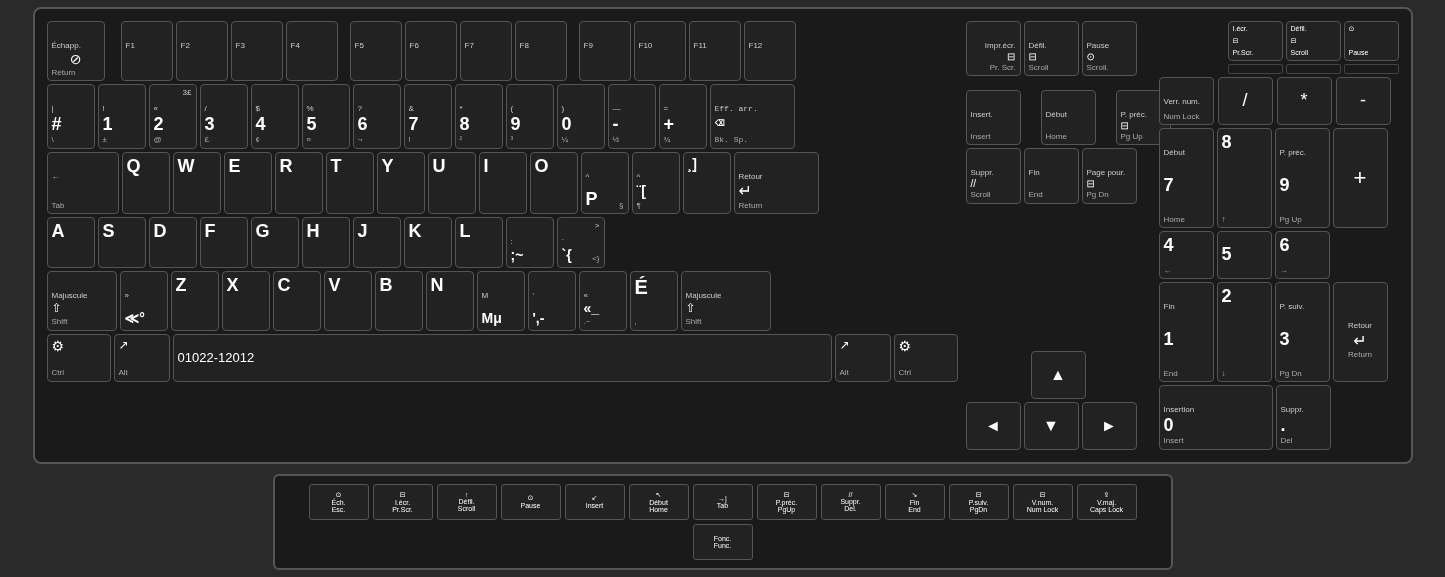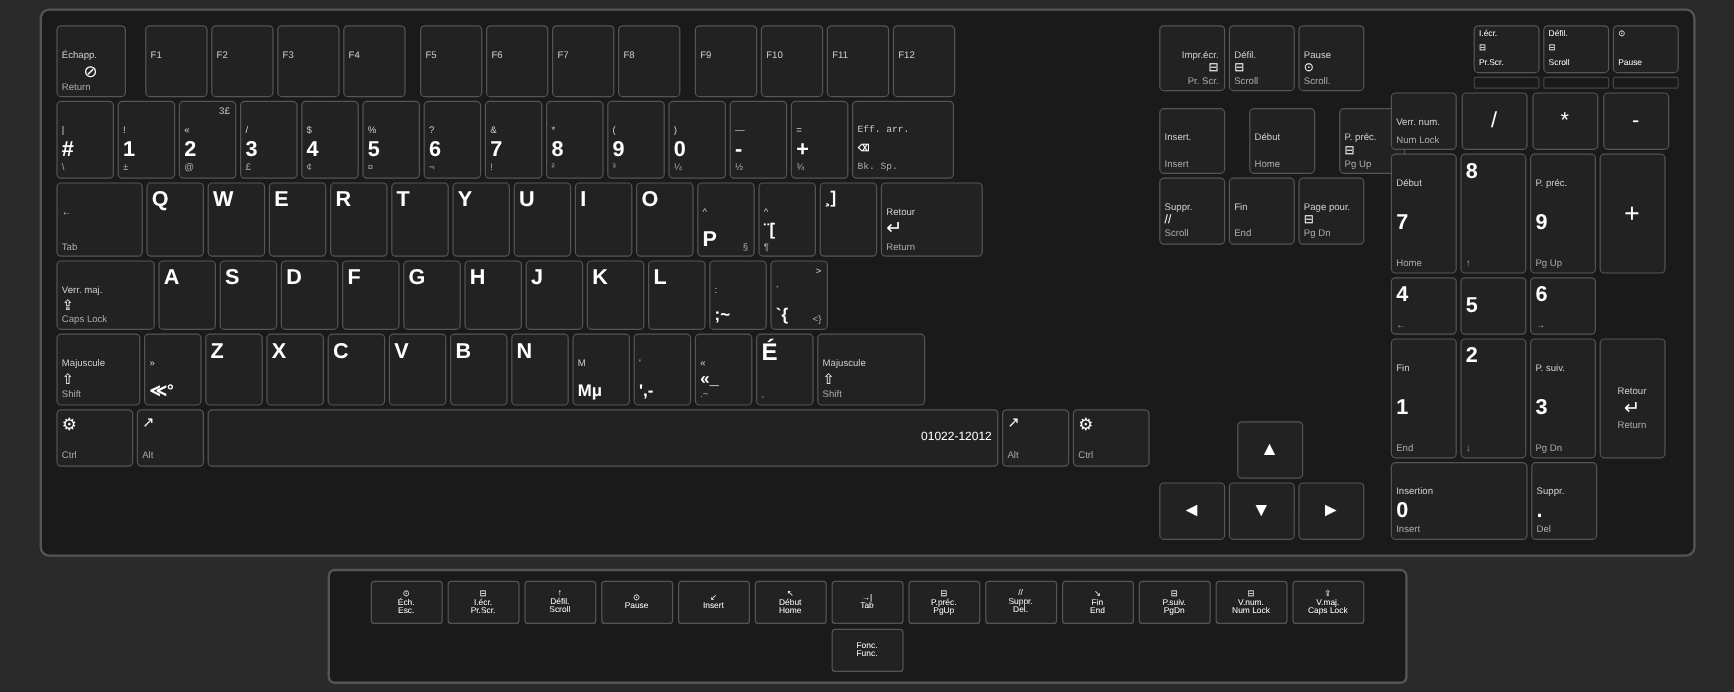--- a/index.html
+++ b/index.html
@@ -277,25 +277,20 @@
           <span class="main-label" style="font-size:14px;">¸]</span>
         </div>
         <div class="key key-return" style="min-width:85px;">
           <span class="top-label">Retour</span>
           <span style="font-size:16px;">↵</span>
           <span class="sub-label">Return</span>
         </div>
       </div>
 
       <div class="key-row">
-        <div class="key key-caps" style="min-width:82px;">
-          <span class="top-label">Verr. maj.</span>
-          <span style="font-size:12px;">⇪</span>
-          <span class="sub-label">Caps Lock</span>
-        </div>
         <div class="key">
             <span class="main-label">A</span>
           </div>
         <div class="key">
             <span class="main-label">S</span>
           </div>
         <div class="key">
             <span class="main-label">D</span>
           </div>
         <div class="key">
@@ -382,21 +377,21 @@
 
       <div class="key-row">
         <div class="key key-ctrl" style="min-width:64px;">
           <span style="font-size:14px;">⚙</span>
           <span class="sub-label">Ctrl</span>
         </div>
         <div class="key key-alt" style="min-width:56px;">
           <span style="font-size:12px;">↗</span>
           <span class="sub-label">Alt</span>
         </div>
-        <div class="key key-space" style="flex:1; font-size:10px; text-align:right; justify-content:center;">01022-12012</div>
+        <div class="key key-space" style="flex:1; font-size:13px; text-align:left; justify-content:center;">01022-12012</div>
         <div class="key key-alt" style="min-width:56px;">
           <span style="font-size:12px;">↗</span>
           <span class="sub-label">Alt</span>
         </div>
         <div class="key key-ctrl" style="min-width:64px;">
           <span style="font-size:14px;">⚙</span>
           <span class="sub-label">Ctrl</span>
         </div>
       </div>
     </div>

